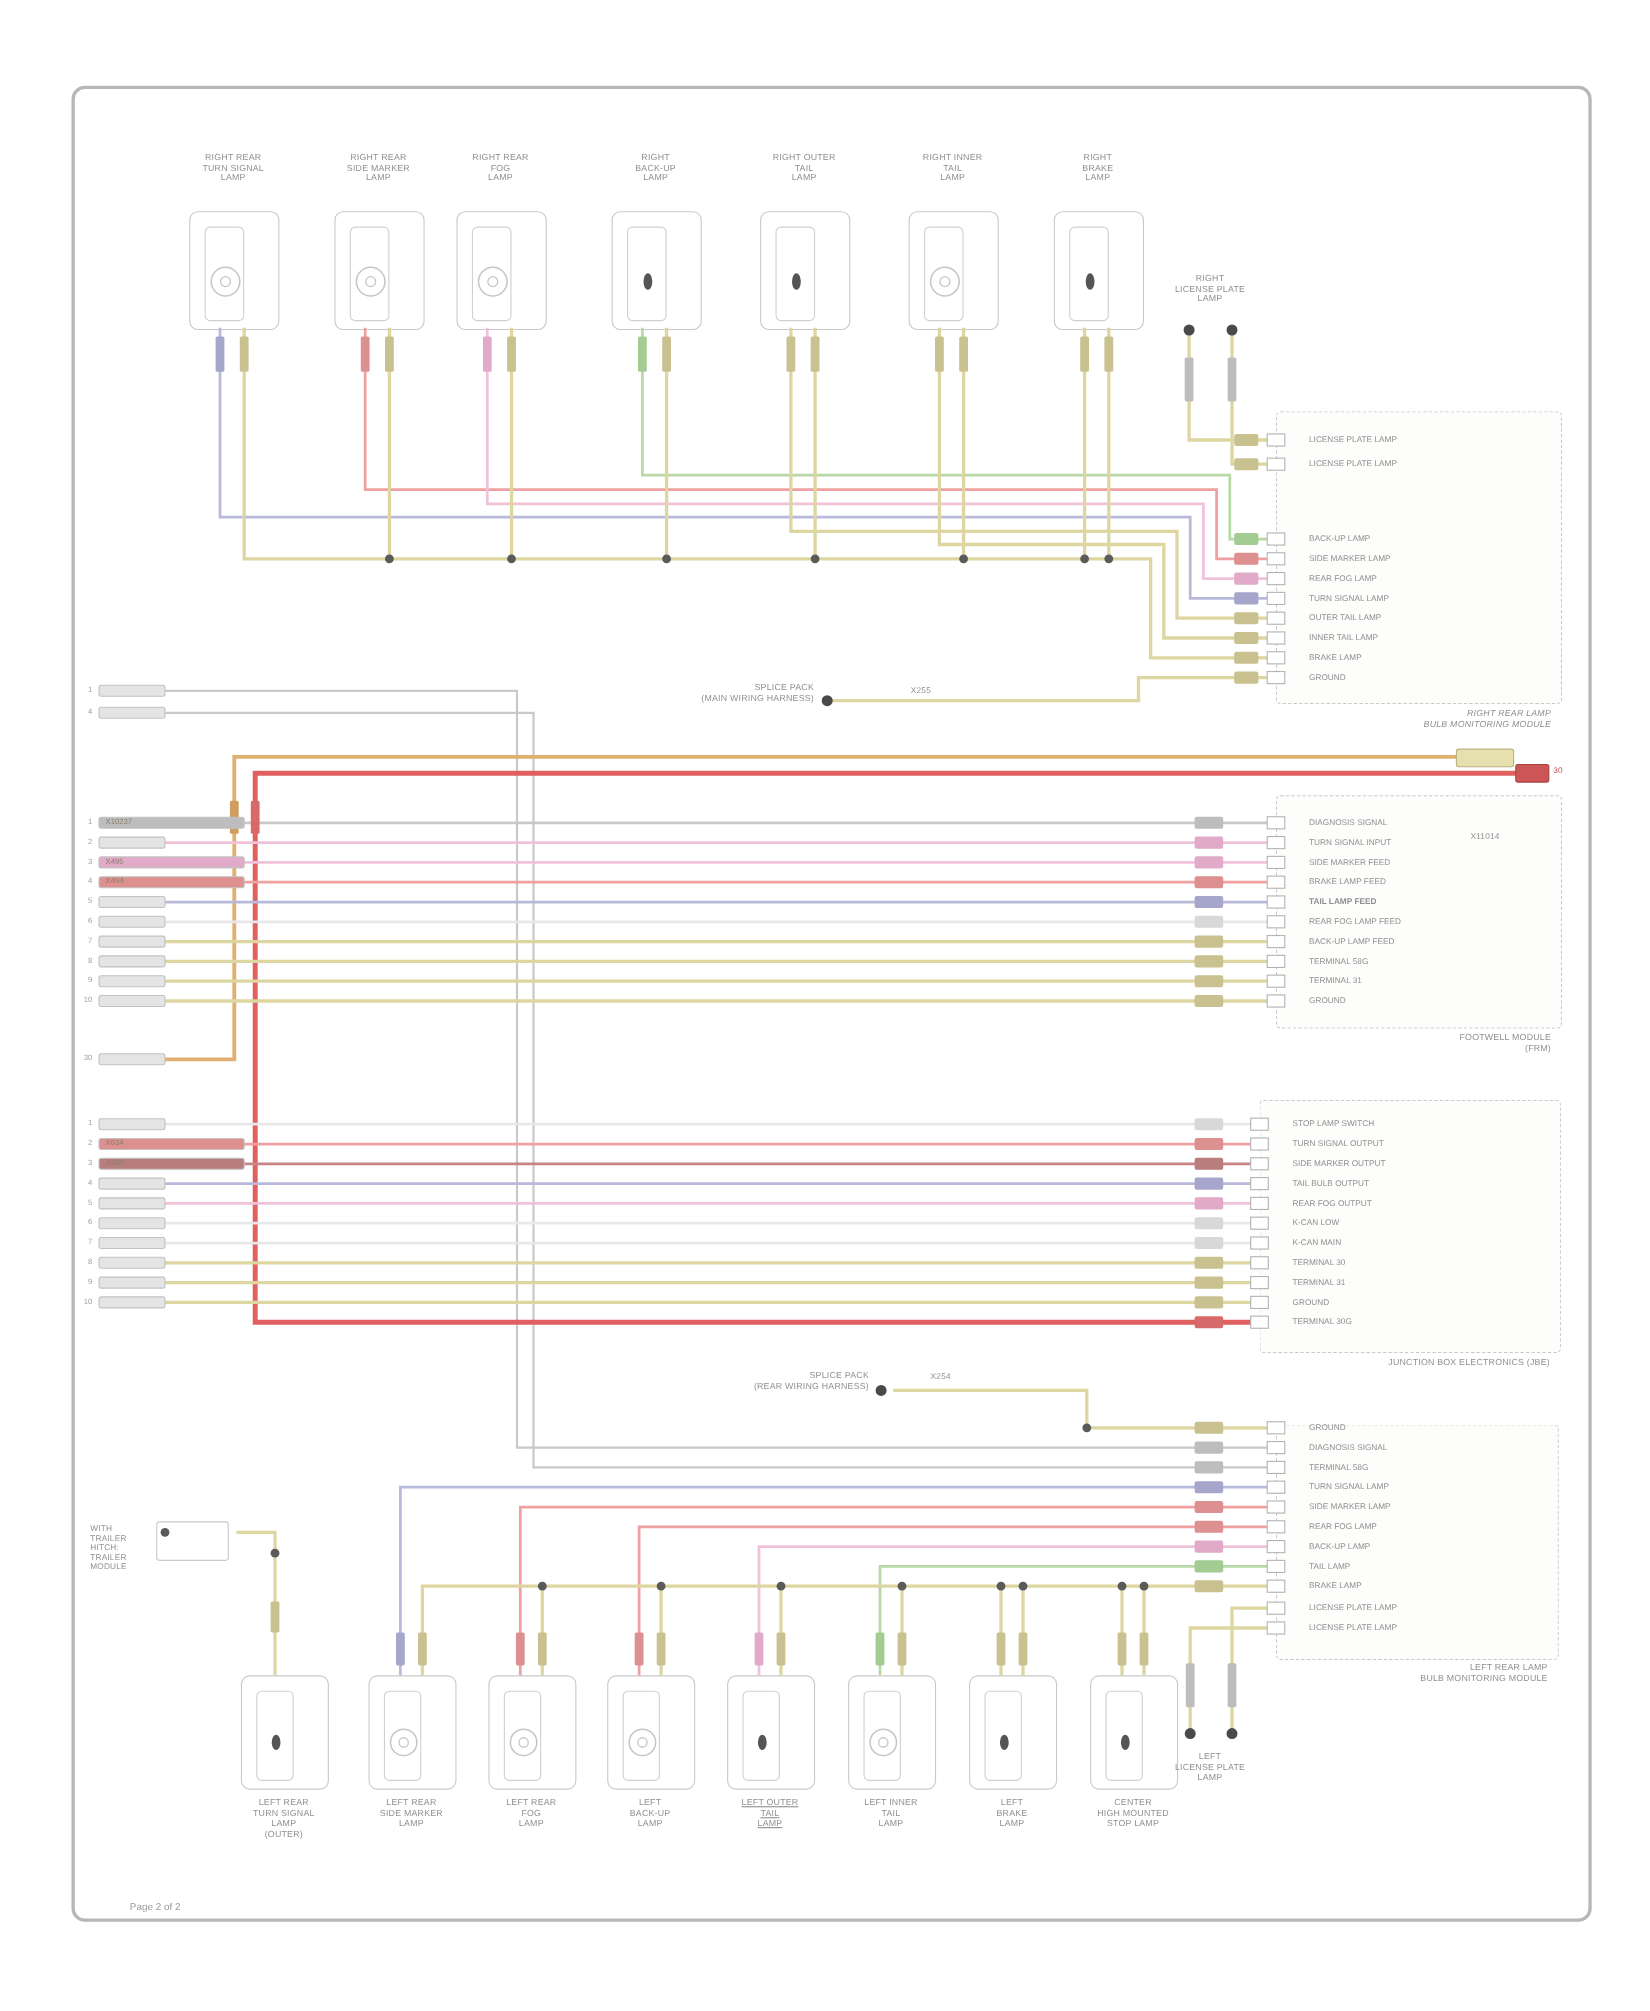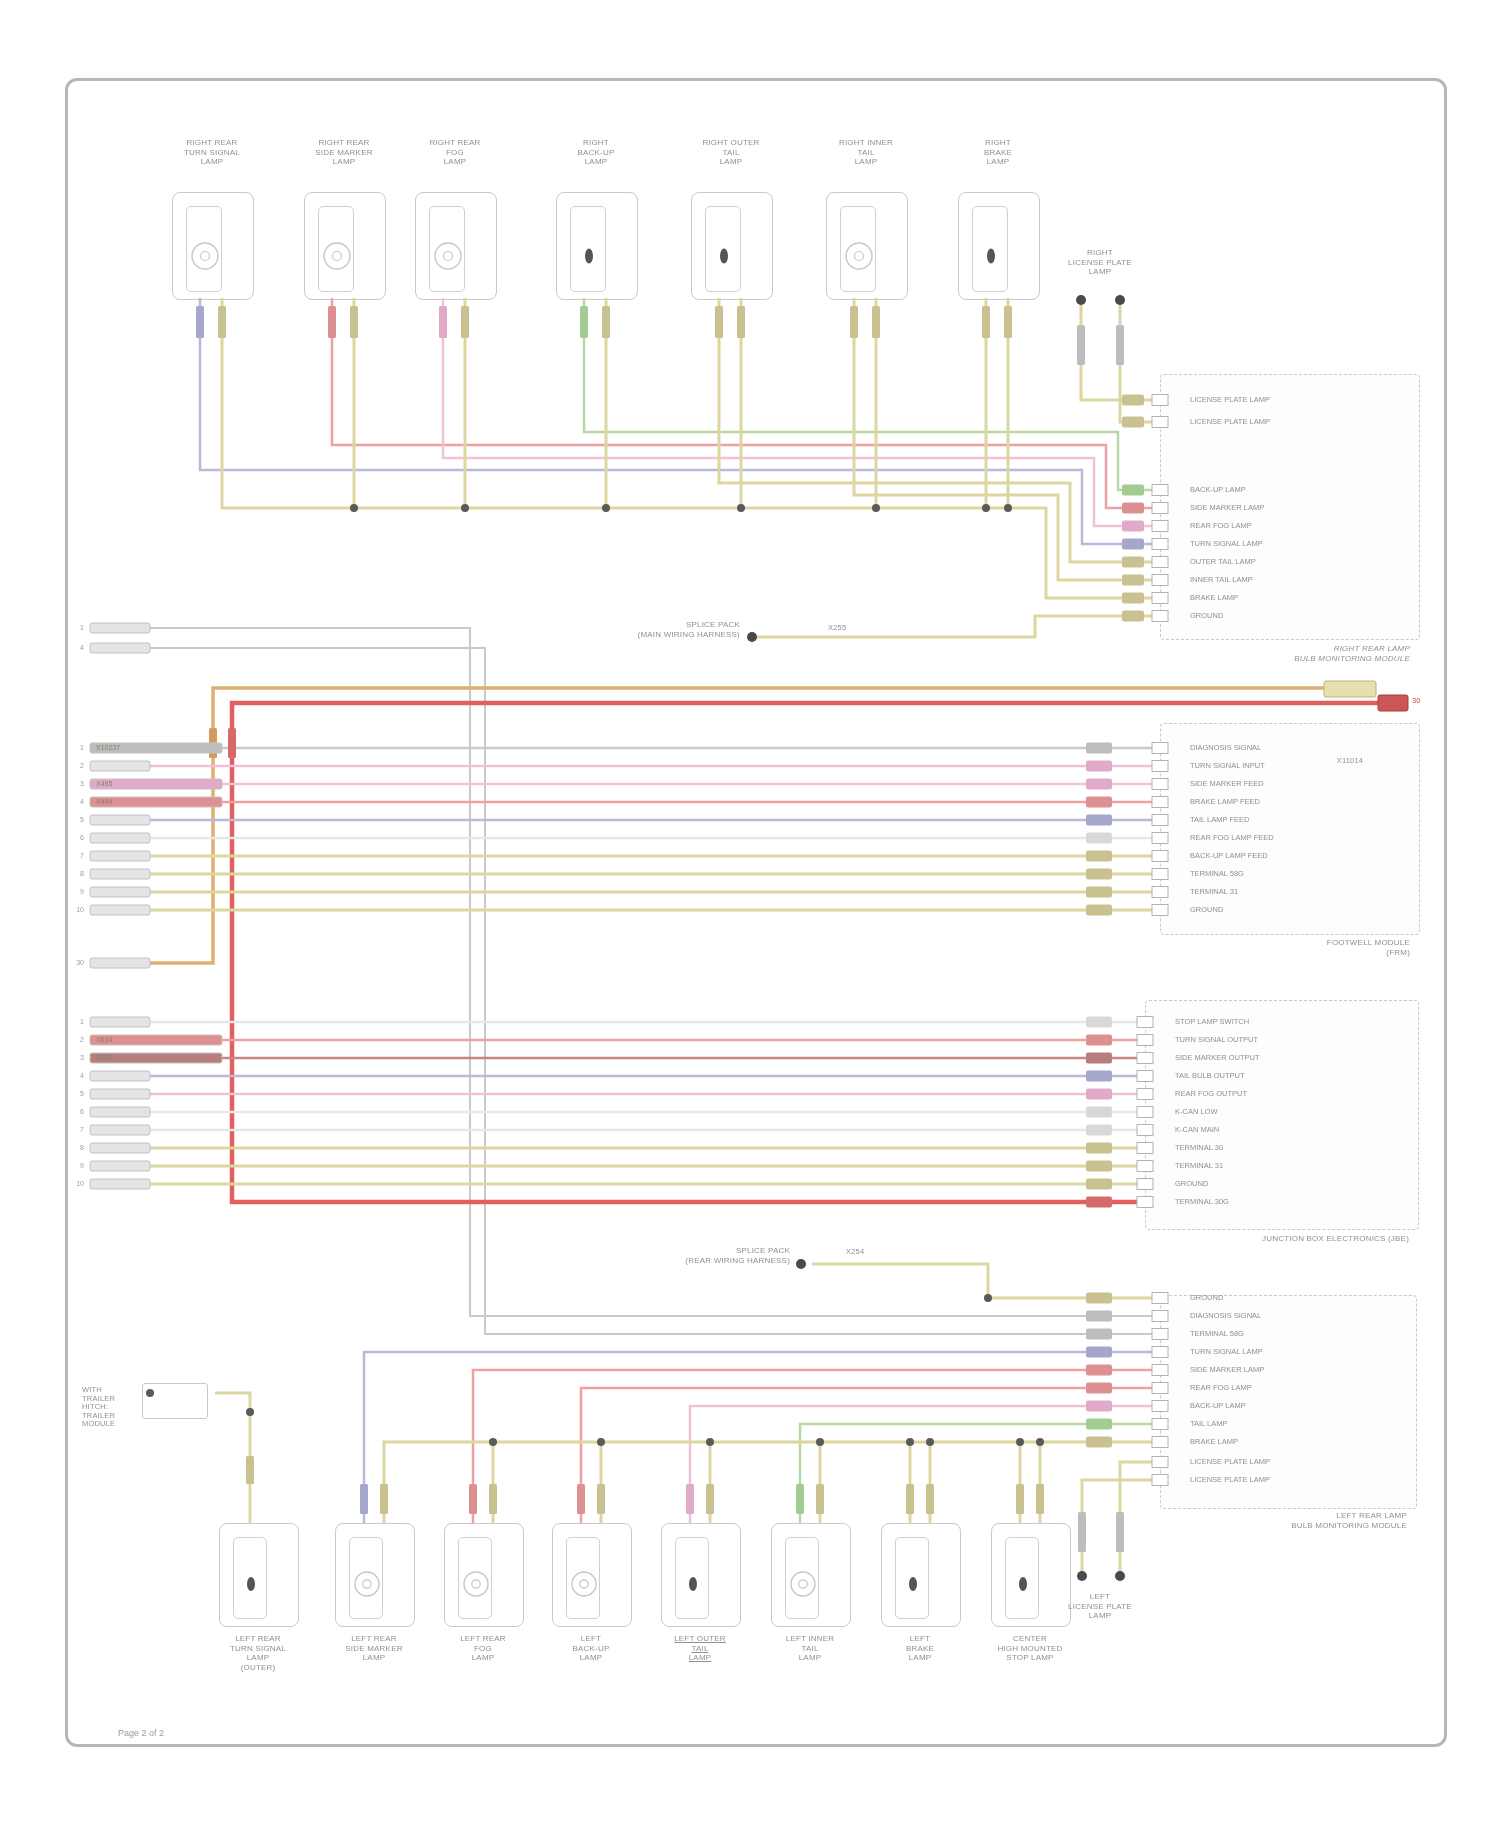--- a/index.html
+++ b/index.html
@@ -388,21 +388,21 @@
     <div class="pinlbl" style="left: 1190px; top: 522px;">REAR FOG LAMP</div>
     <div class="pinlbl" style="left: 1190px; top: 540px;">TURN SIGNAL LAMP</div>
     <div class="pinlbl" style="left: 1190px; top: 558px;">OUTER TAIL LAMP</div>
     <div class="pinlbl" style="left: 1190px; top: 576px;">INNER TAIL LAMP</div>
     <div class="pinlbl" style="left: 1190px; top: 594px;">BRAKE LAMP</div>
     <div class="pinlbl" style="left: 1190px; top: 612px;">GROUND</div>
     <div class="pinlbl" style="left: 1190px; top: 744px;">DIAGNOSIS SIGNAL</div>
     <div class="pinlbl" style="left: 1190px; top: 762px;">TURN SIGNAL INPUT</div>
     <div class="pinlbl" style="left: 1190px; top: 780px;">SIDE MARKER FEED</div>
     <div class="pinlbl" style="left: 1190px; top: 798px;">BRAKE LAMP FEED</div>
-    <div class="pinlbl" style="left: 1190px; top: 816px;">TAIL LAMP FEED</div>
+    <div class="pinlbl" style="left: 1190px; top: 816px; font-weight: bold;">TAIL LAMP FEED</div>
     <div class="pinlbl" style="left: 1190px; top: 834px;">REAR FOG LAMP FEED</div>
     <div class="pinlbl" style="left: 1190px; top: 852px; text-align: right;">BACK-UP LAMP FEED</div>
     <div class="pinlbl" style="left: 1190px; top: 870px;">TERMINAL 58G</div>
     <div class="pinlbl" style="left: 1190px; top: 888px;">TERMINAL 31</div>
     <div class="pinlbl" style="left: 1190px; top: 906px;">GROUND</div>
     <div class="pinlbl" style="left: 1175px; top: 1018px;">STOP LAMP SWITCH</div>
     <div class="pinlbl" style="left: 1175px; top: 1036px;">TURN SIGNAL OUTPUT</div>
     <div class="pinlbl" style="left: 1175px; top: 1054px;">SIDE MARKER OUTPUT</div>
     <div class="pinlbl" style="left: 1175px; top: 1072px;">TAIL BULB OUTPUT</div>
     <div class="pinlbl" style="left: 1175px; top: 1090px;">REAR FOG OUTPUT</div>

